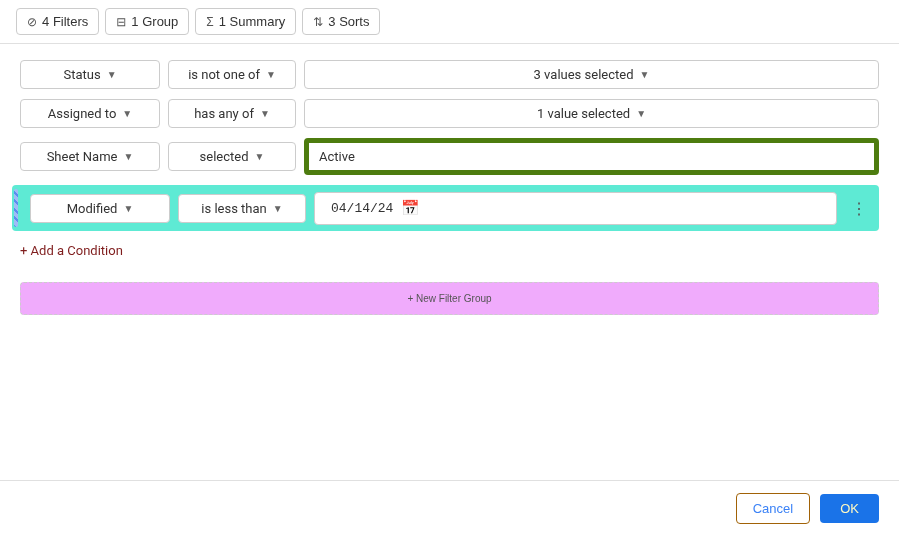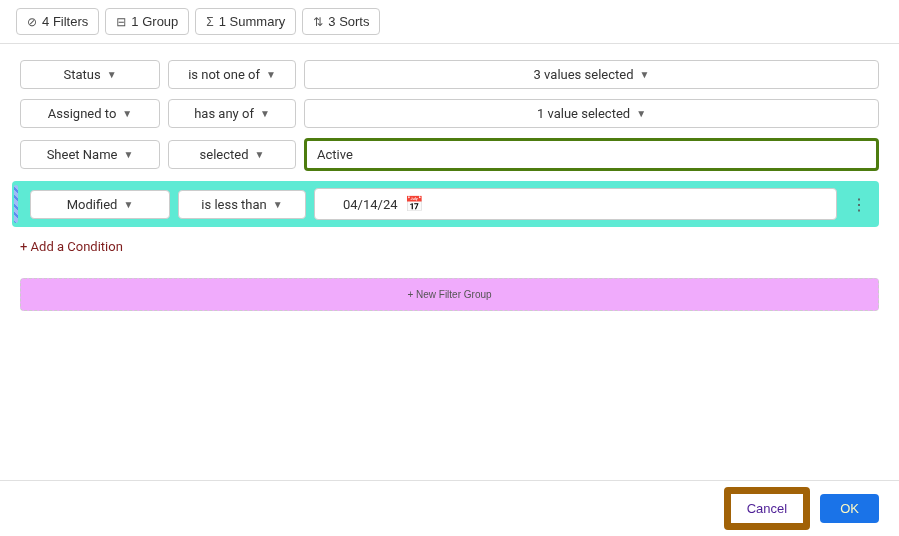--- a/index.html
+++ b/index.html
@@ -100,36 +100,37 @@
     .operator-col { width: 128px; }
     .value-col { flex: 1; min-width: 180px; }
     .value-col-text { flex: 1; }
 
     .chevron { color: #666; font-size: 10px; margin-left: 6px; }
 
     .text-input {
       display: flex;
       align-items: center;
       padding: 6px 10px;
-      border: 3px solid #4d7c0f;
+      border: 5px solid #4d7c0f;
       border-radius: 4px;
       background: #fff;
       flex: 1;
       color: #333;
     }
 
     .date-input {
       display: flex;
       align-items: center;
       gap: 8px;
-      padding: 6px 28px;
+      padding: 6px 16px;
       border: 1px solid #ccc;
       border-radius: 4px;
       background: #fff;
       flex: 1;
+      font-family: Liberation Mono, monospace;
     }
     .date-icon { color: #555; font-size: 15px; cursor: pointer; }
 
     .three-dot {
       color: #555;
       font-size: 16px;
       cursor: pointer;
       padding: 4px 6px;
     }
 
@@ -166,26 +167,26 @@
       justify-content: flex-end;
       align-items: center;
       gap: 10px;
       padding: 10px 20px;
       border-top: 1px solid #e0e0e0;
       background: #fff;
       height: 56px;
     }
     .cancel-btn {
       padding: 7px 16px;
-      border: 7px solid #a16207;
-      border-radius: 4px;
-      background: #fff;
-      cursor: pointer;
-      font-size: 13px;
-      color: #4c1d95;
+      border: 1px solid #a16207;
+      border-radius: 4px;
+      background: #fff;
+      cursor: pointer;
+      font-size: 13px;
+      color: #3b82f6;
     }
     .ok-btn {
       padding: 7px 20px;
       border: none;
       border-radius: 4px;
       background: #1a73e8;
       color: #fef9c3;
       cursor: pointer;
       font-size: 13px;
       font-weight: 500;

